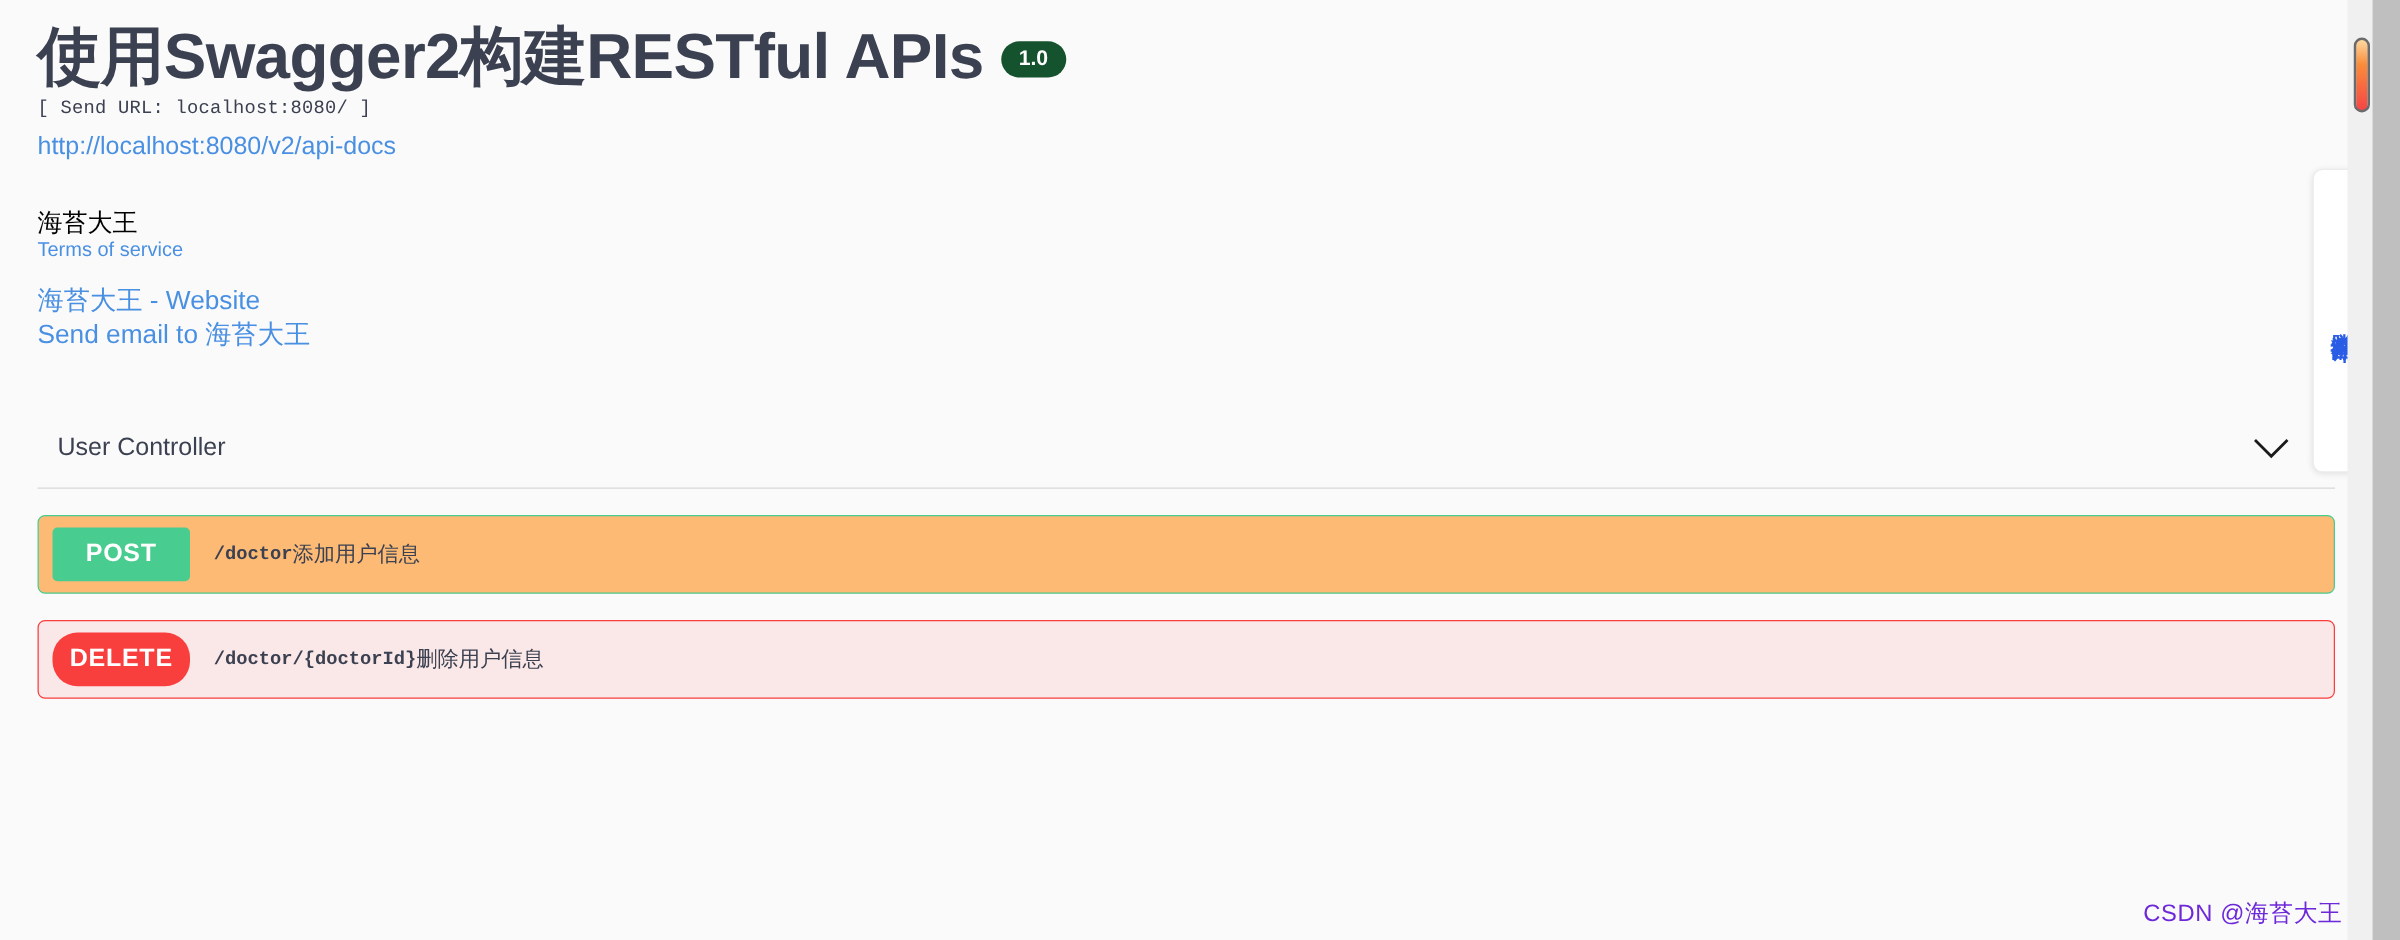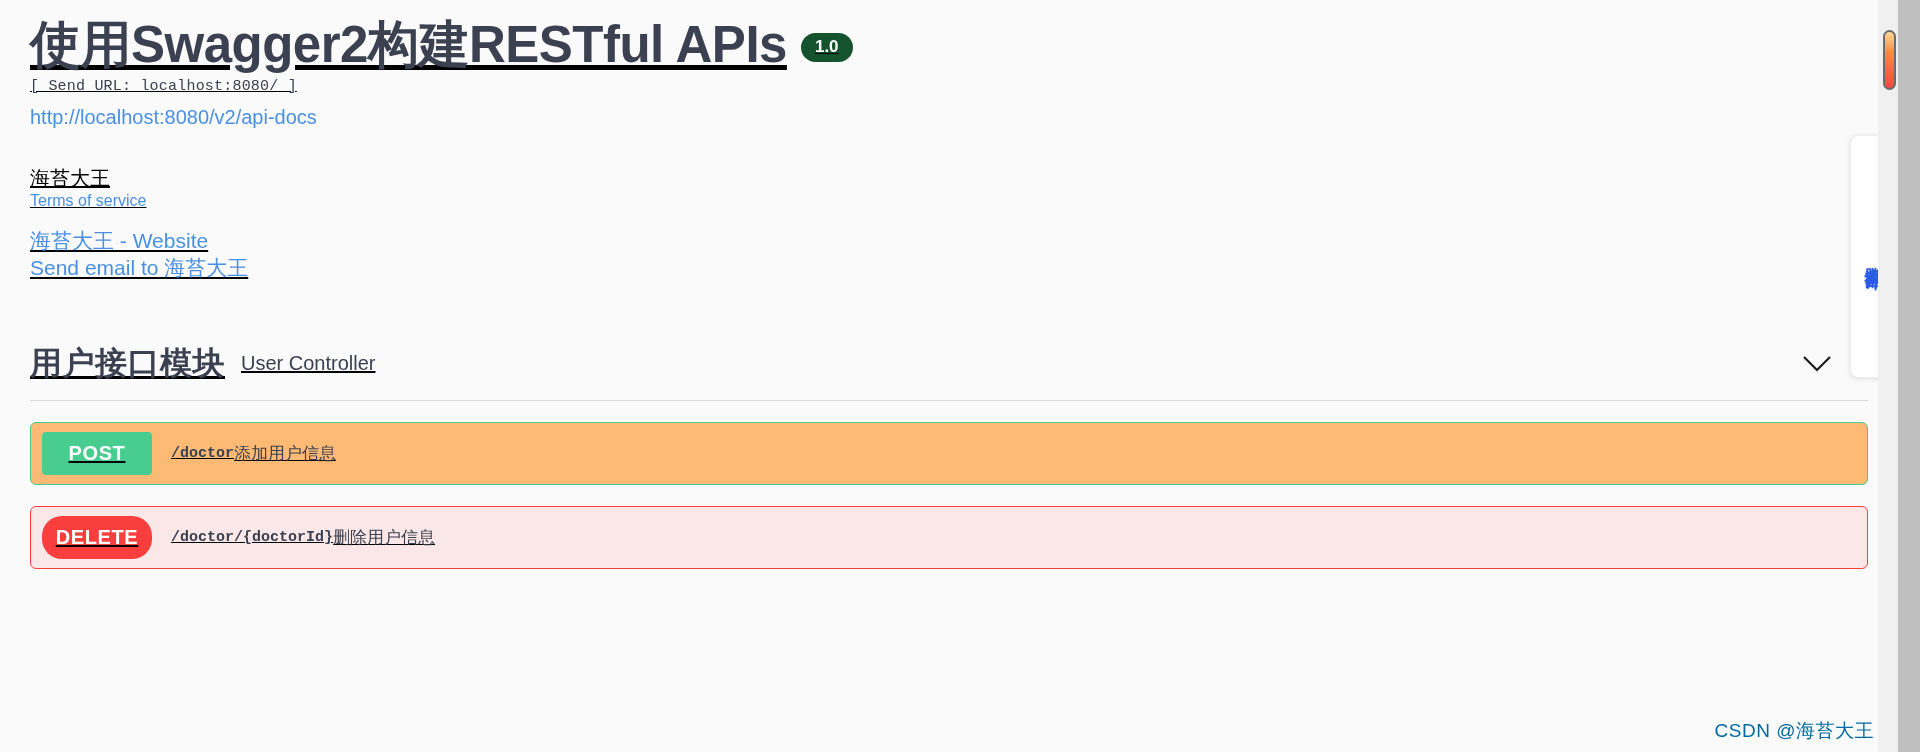--- a/index.html
+++ b/index.html
@@ -40,21 +40,20 @@
     background: linear-gradient(180deg, #fdd9a0 0%, #fb8c3a 35%, #f64545 100%);
   }
 
   
   .content {
     position: absolute;
     top: 0; left: 0;
     width: 1898px;
     height: 610px;
     background: #fafafa;
-    text-decoration: underline;
   }
 
   .info-block {
     padding: 18px 30px 0 30px;
   }
 
   .title-row {
     display: flex;
     align-items: flex-end;
     gap: 14px;
@@ -224,21 +223,21 @@
     text-orientation: upright;
     letter-spacing: 2px;
   }
 
   
   .watermark {
     position: absolute;
     right: 46px;
     bottom: 8px;
     font-size: 19px;
-    color: #0369a1;
+    color: #6d28d9;
     letter-spacing: 0.5px;
   }
 </style>
 </head>
 <body>
 
 <div class="page">
 
   <div class="content">
 
@@ -259,21 +258,20 @@
 
       <div class="contact-links">
         <a class="contact-link" href="#">海苔大王 - Website</a>
         <a class="contact-link" href="#">Send email to 海苔大王</a>
       </div>
 
     </div>
 
     <div class="tag-section">
       <div class="tag-header">
-        <span class="tag-name">用户接口模块</span>
         <span class="tag-subtitle">User Controller</span>
         <span class="tag-spacer"></span>
         <span class="chevron">
           <svg width="30" height="18" viewBox="0 0 30 18" fill="none" xmlns="http://www.w3.org/2000/svg">
             <path d="M2 2 L15 15 L28 2" stroke="#1a1a1a" stroke-width="2.2" fill="none"></path>
           </svg>
         </span>
       </div>
     </div>
 

